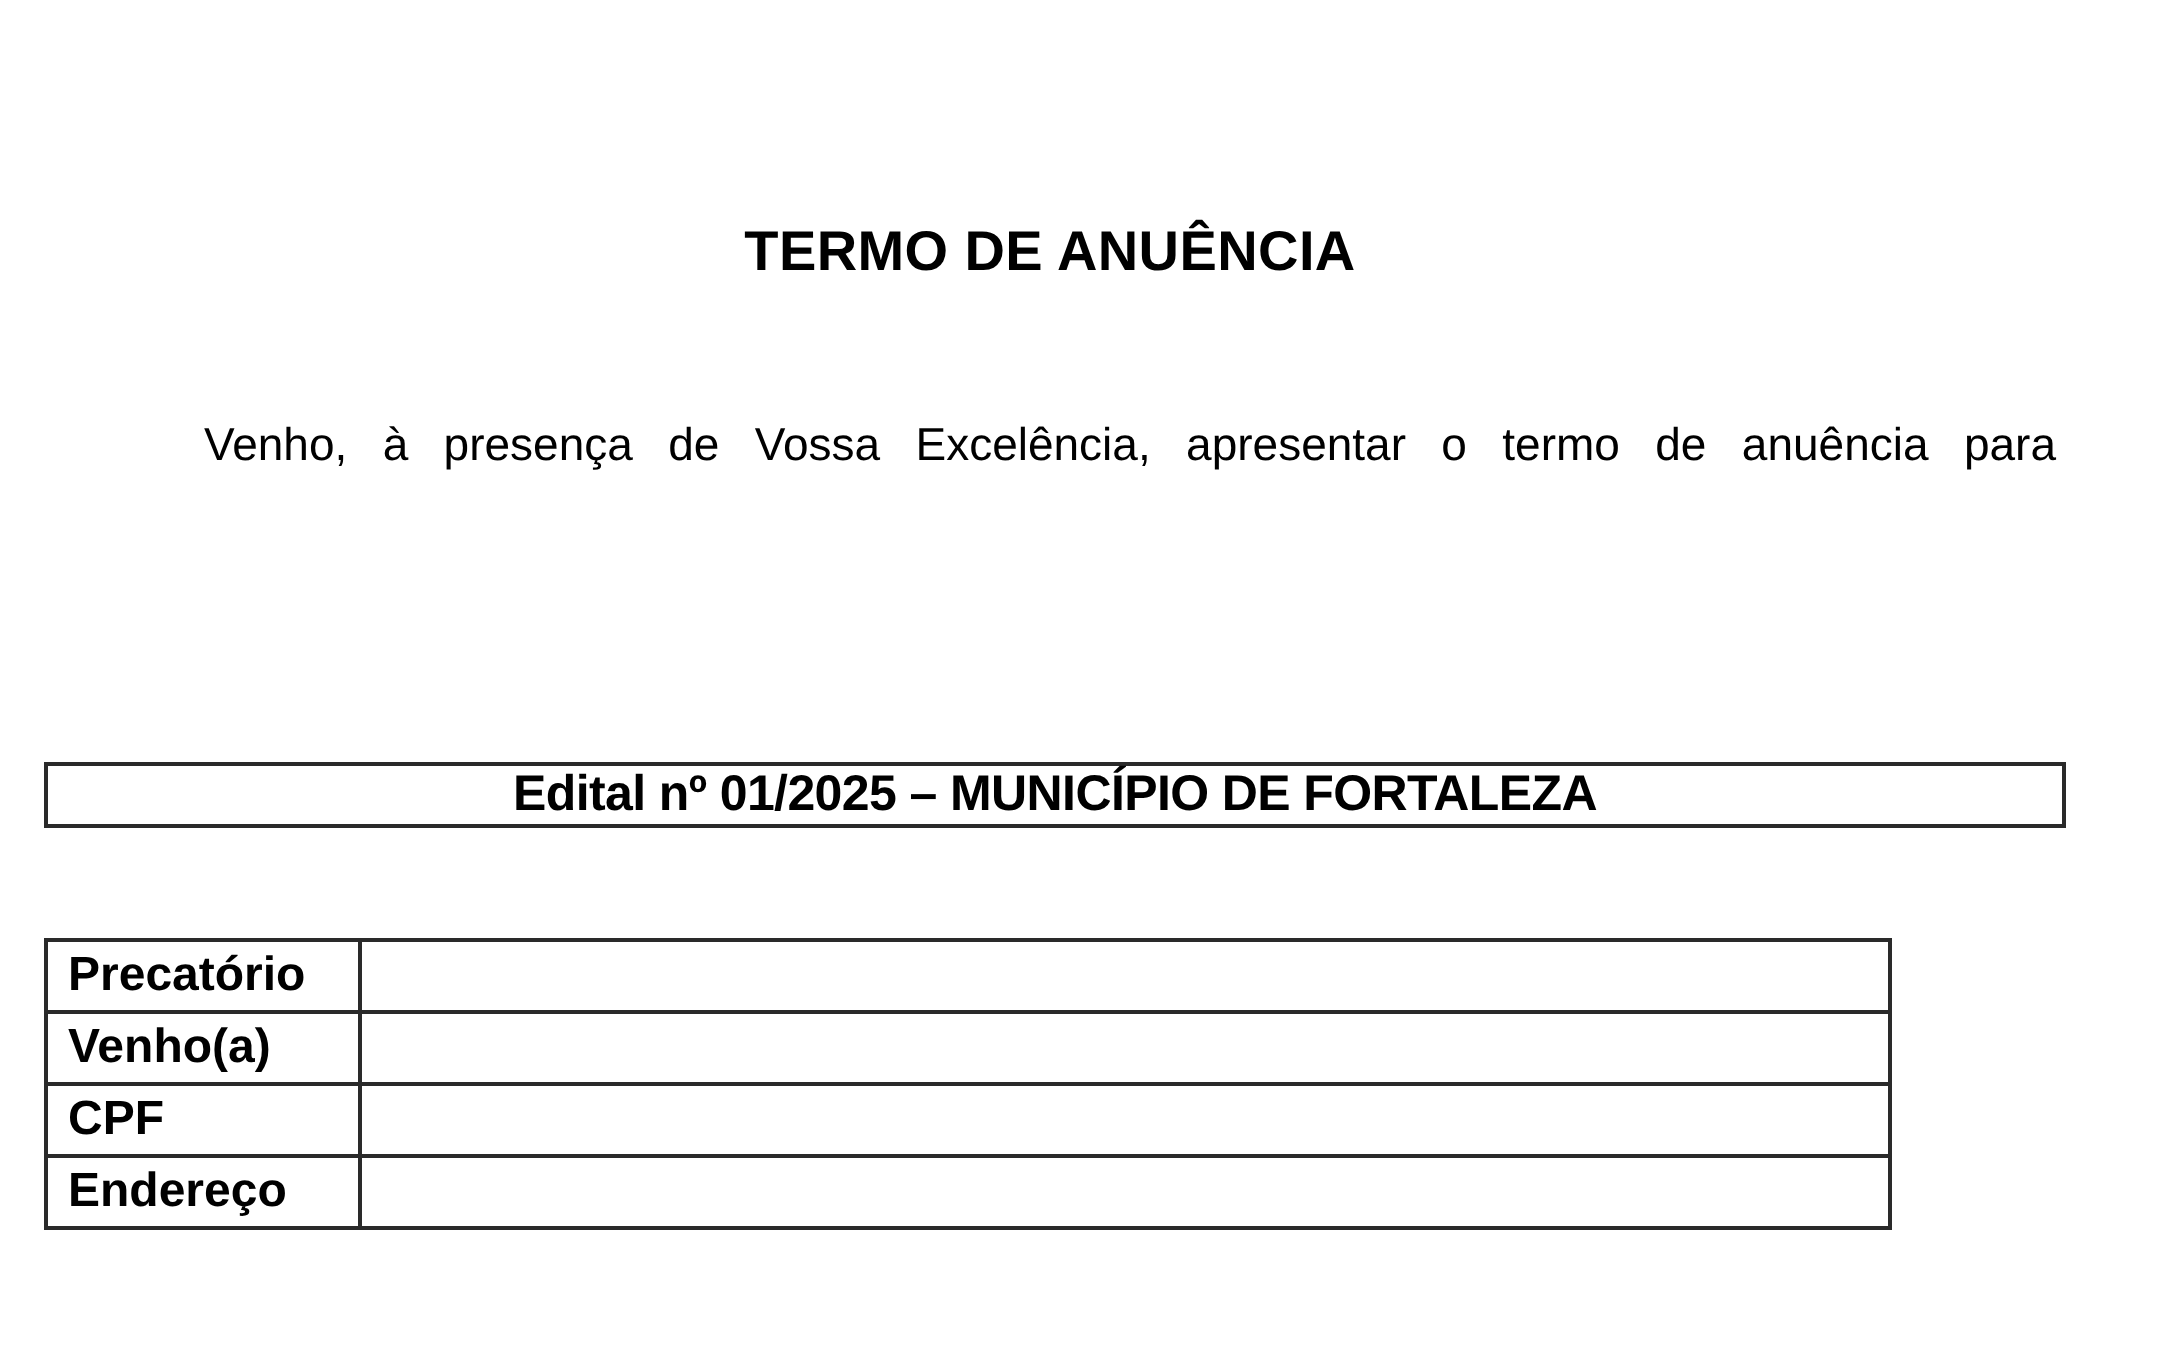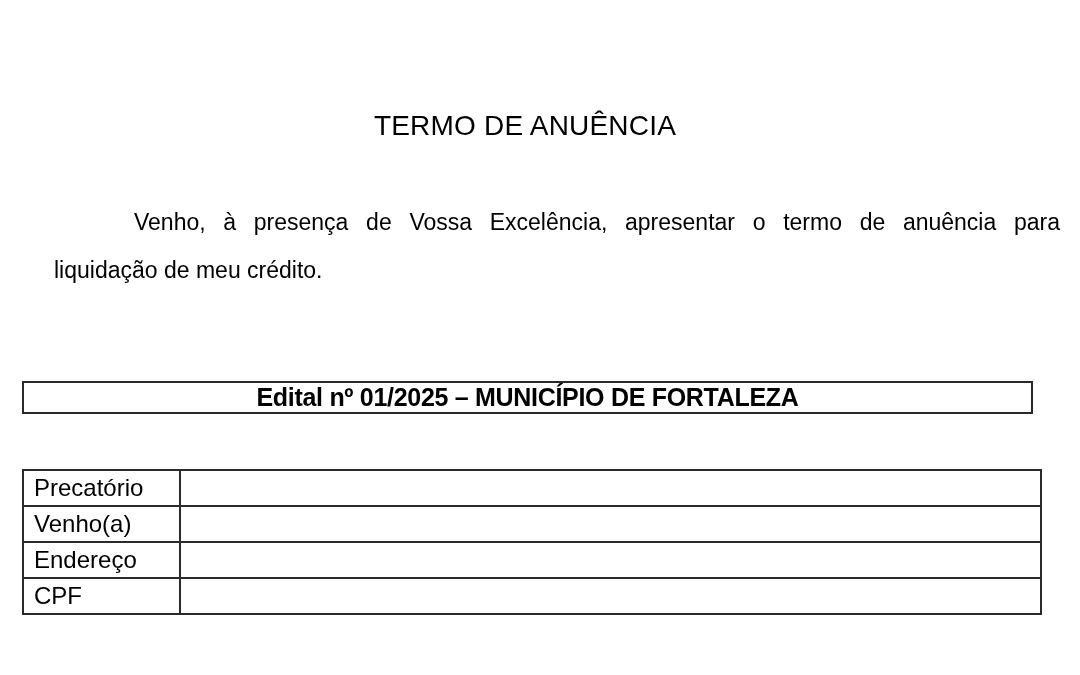--- a/index.html
+++ b/index.html
@@ -15,33 +15,32 @@
     height: 675px;
     background: #ffffff;
     overflow: hidden;
   }
   .doc-title {
     position: absolute;
     top: 110px;
     left: 22px;
     width: 1006px;
     text-align: center;
-    font-weight: normal;
+    font-weight: bold;
     font-size: 28px;
     line-height: 32px;
     letter-spacing: 0.2px;
   }
   .paragraph {
     position: absolute;
     top: 198px;
     left: 22px;
     width: 1006px;
     font-size: 23px;
     line-height: 48px;
-    margin-left: 32px;
   }
   .para-line {
     text-align: justify;
     text-align-last: justify;
   }
   .para-line.indent {
     text-indent: 80px;
   }
   .para-line.last {
     text-align: left;
@@ -61,23 +60,24 @@
   }
   .edital-text {
     font-weight: bold;
     font-size: 25px;
     letter-spacing: -0.3px;
   }
   .info-table {
     position: absolute;
     top: 469px;
     left: 22px;
-    width: 1020px;
+    width: 924px;
     border-collapse: collapse;
     table-layout: fixed;
+    font-weight: bold;
   }
   .info-table td {
     border: 2px solid #2a2a2a;
     height: 34px;
     font-size: 24px;
     padding: 0 0 0 10px;
     vertical-align: middle;
     overflow: hidden;
     white-space: nowrap;
   }
@@ -87,41 +87,40 @@
 </style>
 </head>
 <body>
 
 <div class="page">
 
   <div class="doc-title">TERMO DE ANUÊNCIA</div>
 
   <div class="paragraph">
     <div class="para-line indent">Venho, à presença de Vossa Excelência, apresentar o termo de anuência para</div>
-    <div class="para-line last">liquidação de meu crédito.</div>
   </div>
 
   <div class="edital-box">
     <span class="edital-text">Edital nº 01/2025 – MUNICÍPIO DE FORTALEZA</span>
   </div>
 
   <table class="info-table">
     <tbody>
       <tr>
         <td class="label-cell">Precatório</td>
         <td class="value-cell"></td>
       </tr>
       <tr>
         <td class="label-cell">Venho(a)</td>
         <td class="value-cell"></td>
       </tr>
       <tr>
-        <td class="label-cell">Endereço</td>
+        <td class="label-cell">CPF</td>
         <td class="value-cell"></td>
       </tr>
       <tr>
-        <td class="label-cell">CPF</td>
+        <td class="label-cell">Endereço</td>
         <td class="value-cell"></td>
       </tr>
     </tbody>
   </table>
 
 </div>
 
 </body></html>

